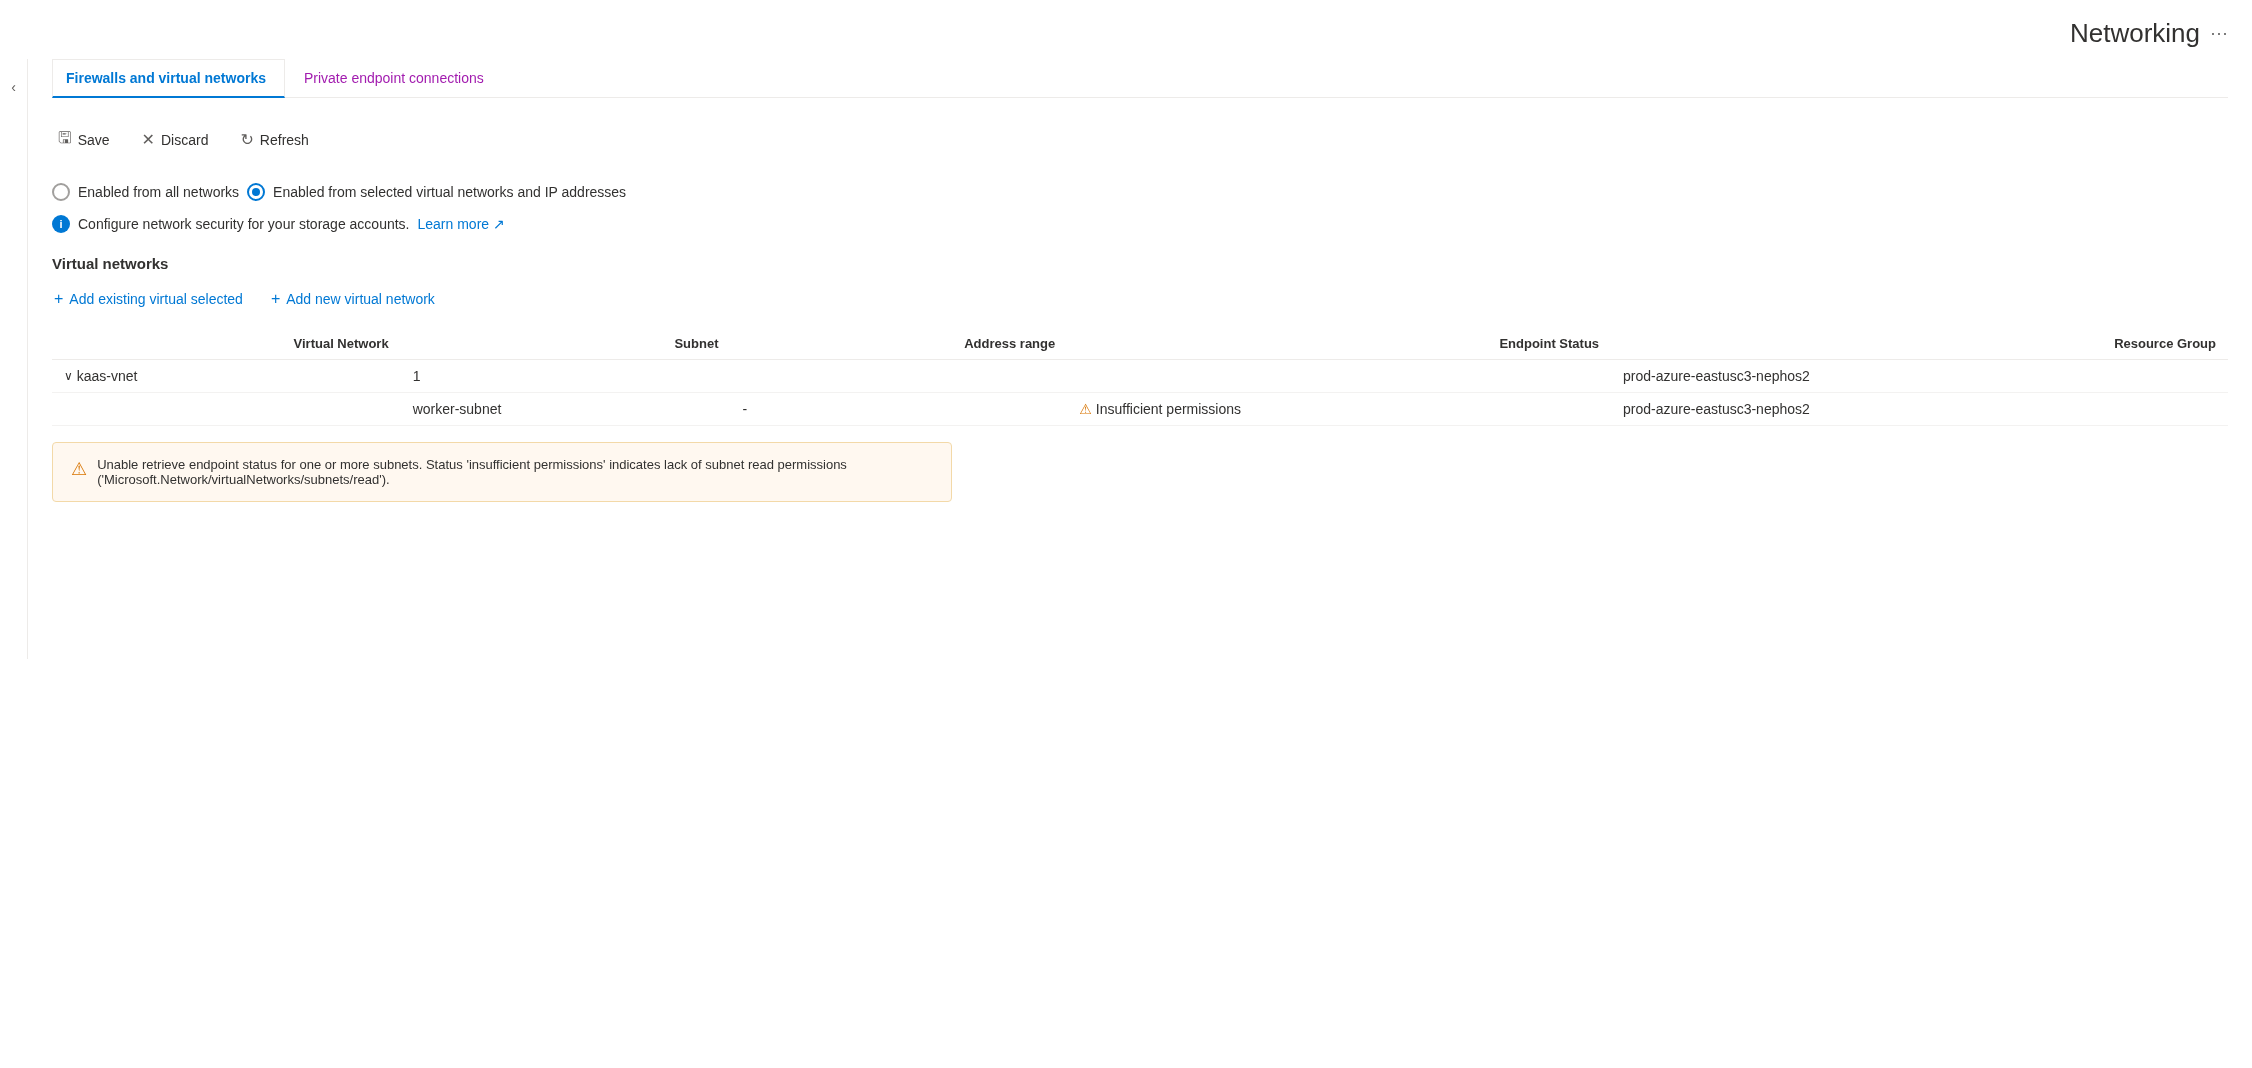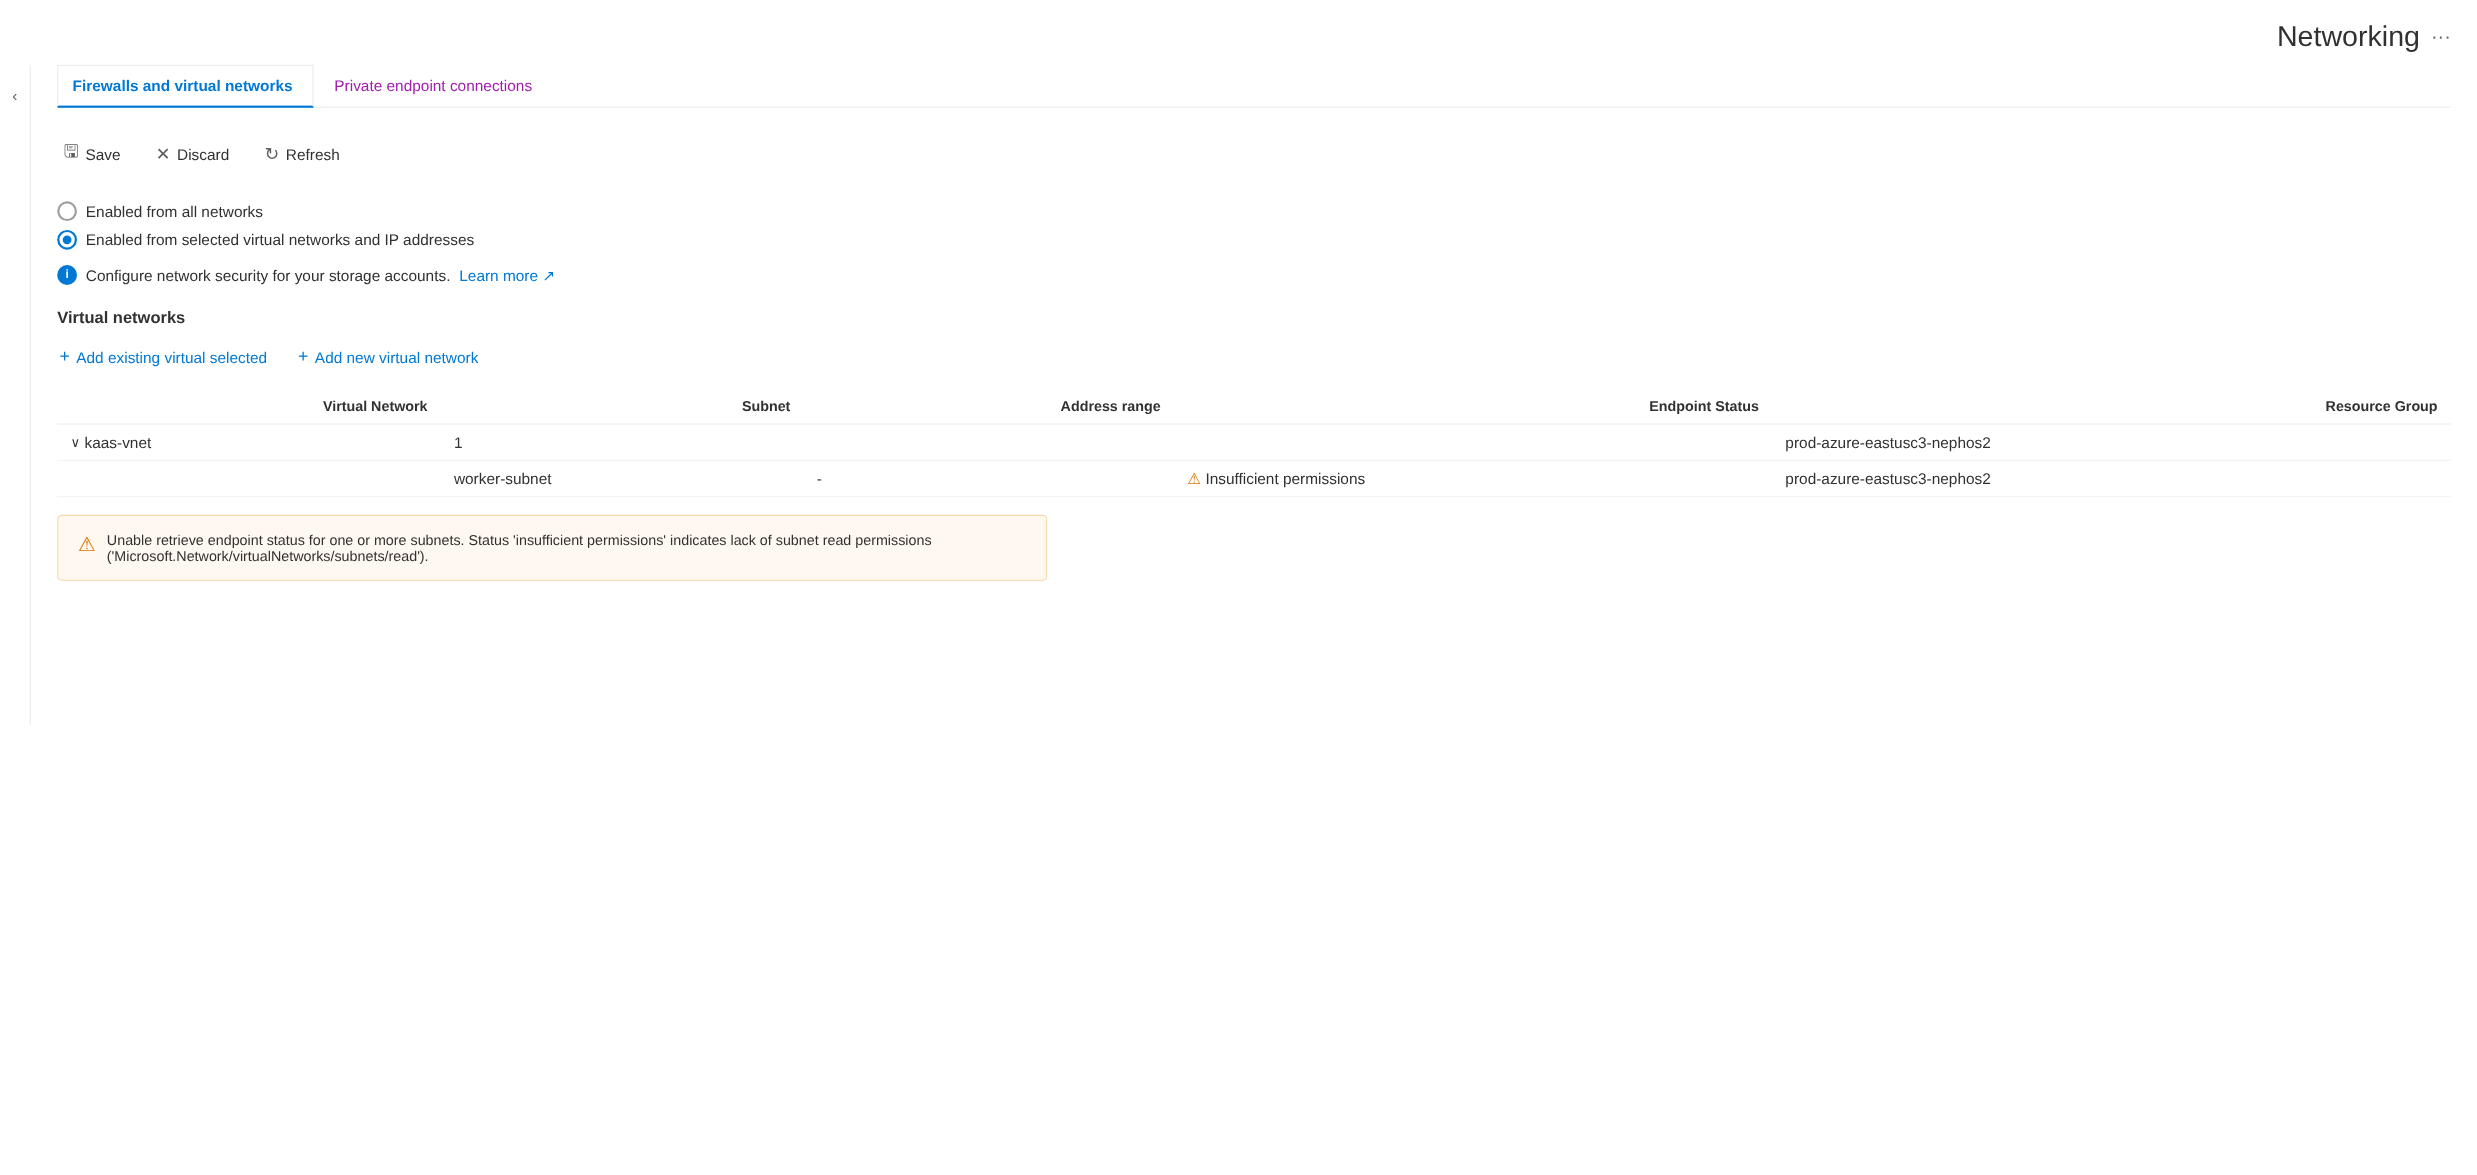--- a/index.html
+++ b/index.html
@@ -87,21 +87,21 @@
       font-size: 16px;
       color: #605e5c;
     }
     .section-label {
       font-size: 13px;
       color: #323130;
       margin-bottom: 10px;
     }
     .radio-group {
       display: flex;
-      flex-direction: column;
+      flex-direction: row;
       gap: 8px;
       margin-bottom: 14px;
     }
     .radio-item {
       display: flex;
       align-items: center;
       gap: 8px;
       cursor: pointer;
       font-size: 14px;
     }

